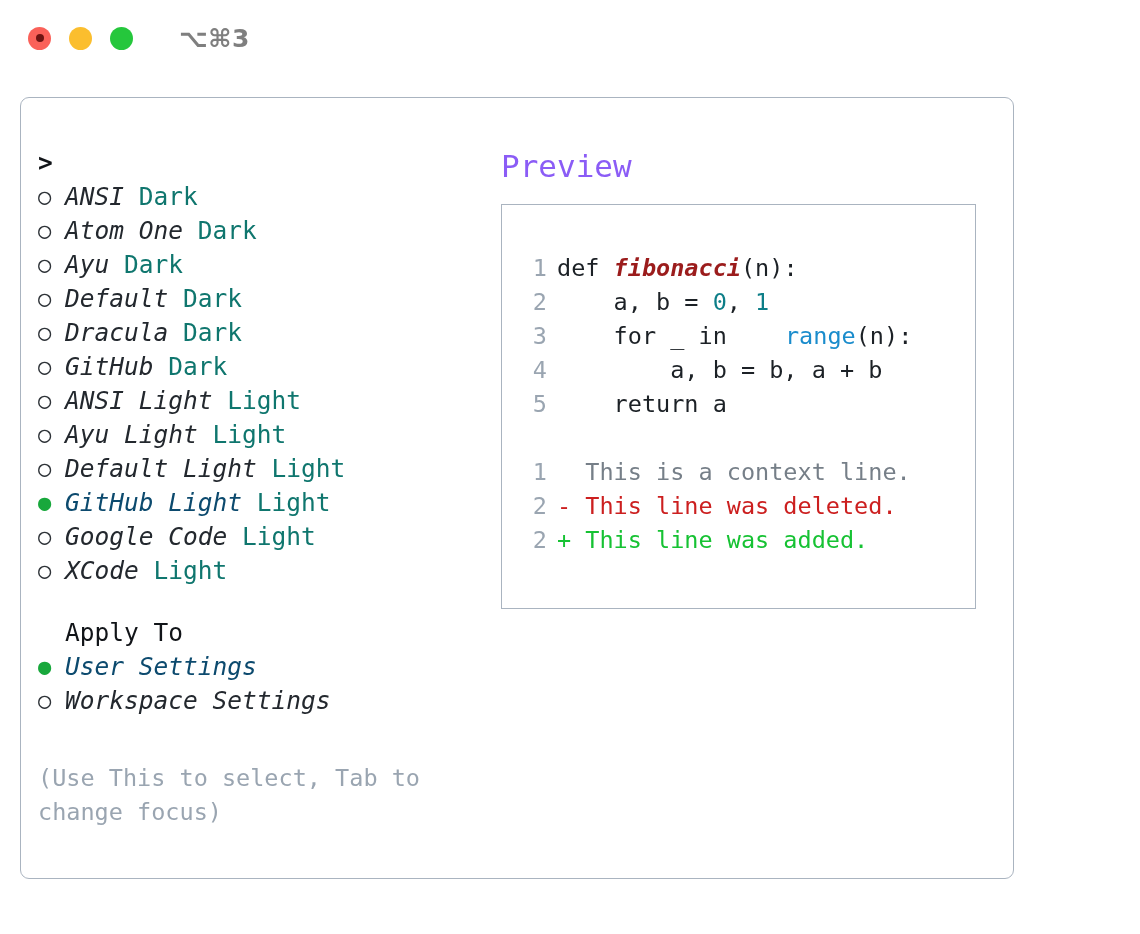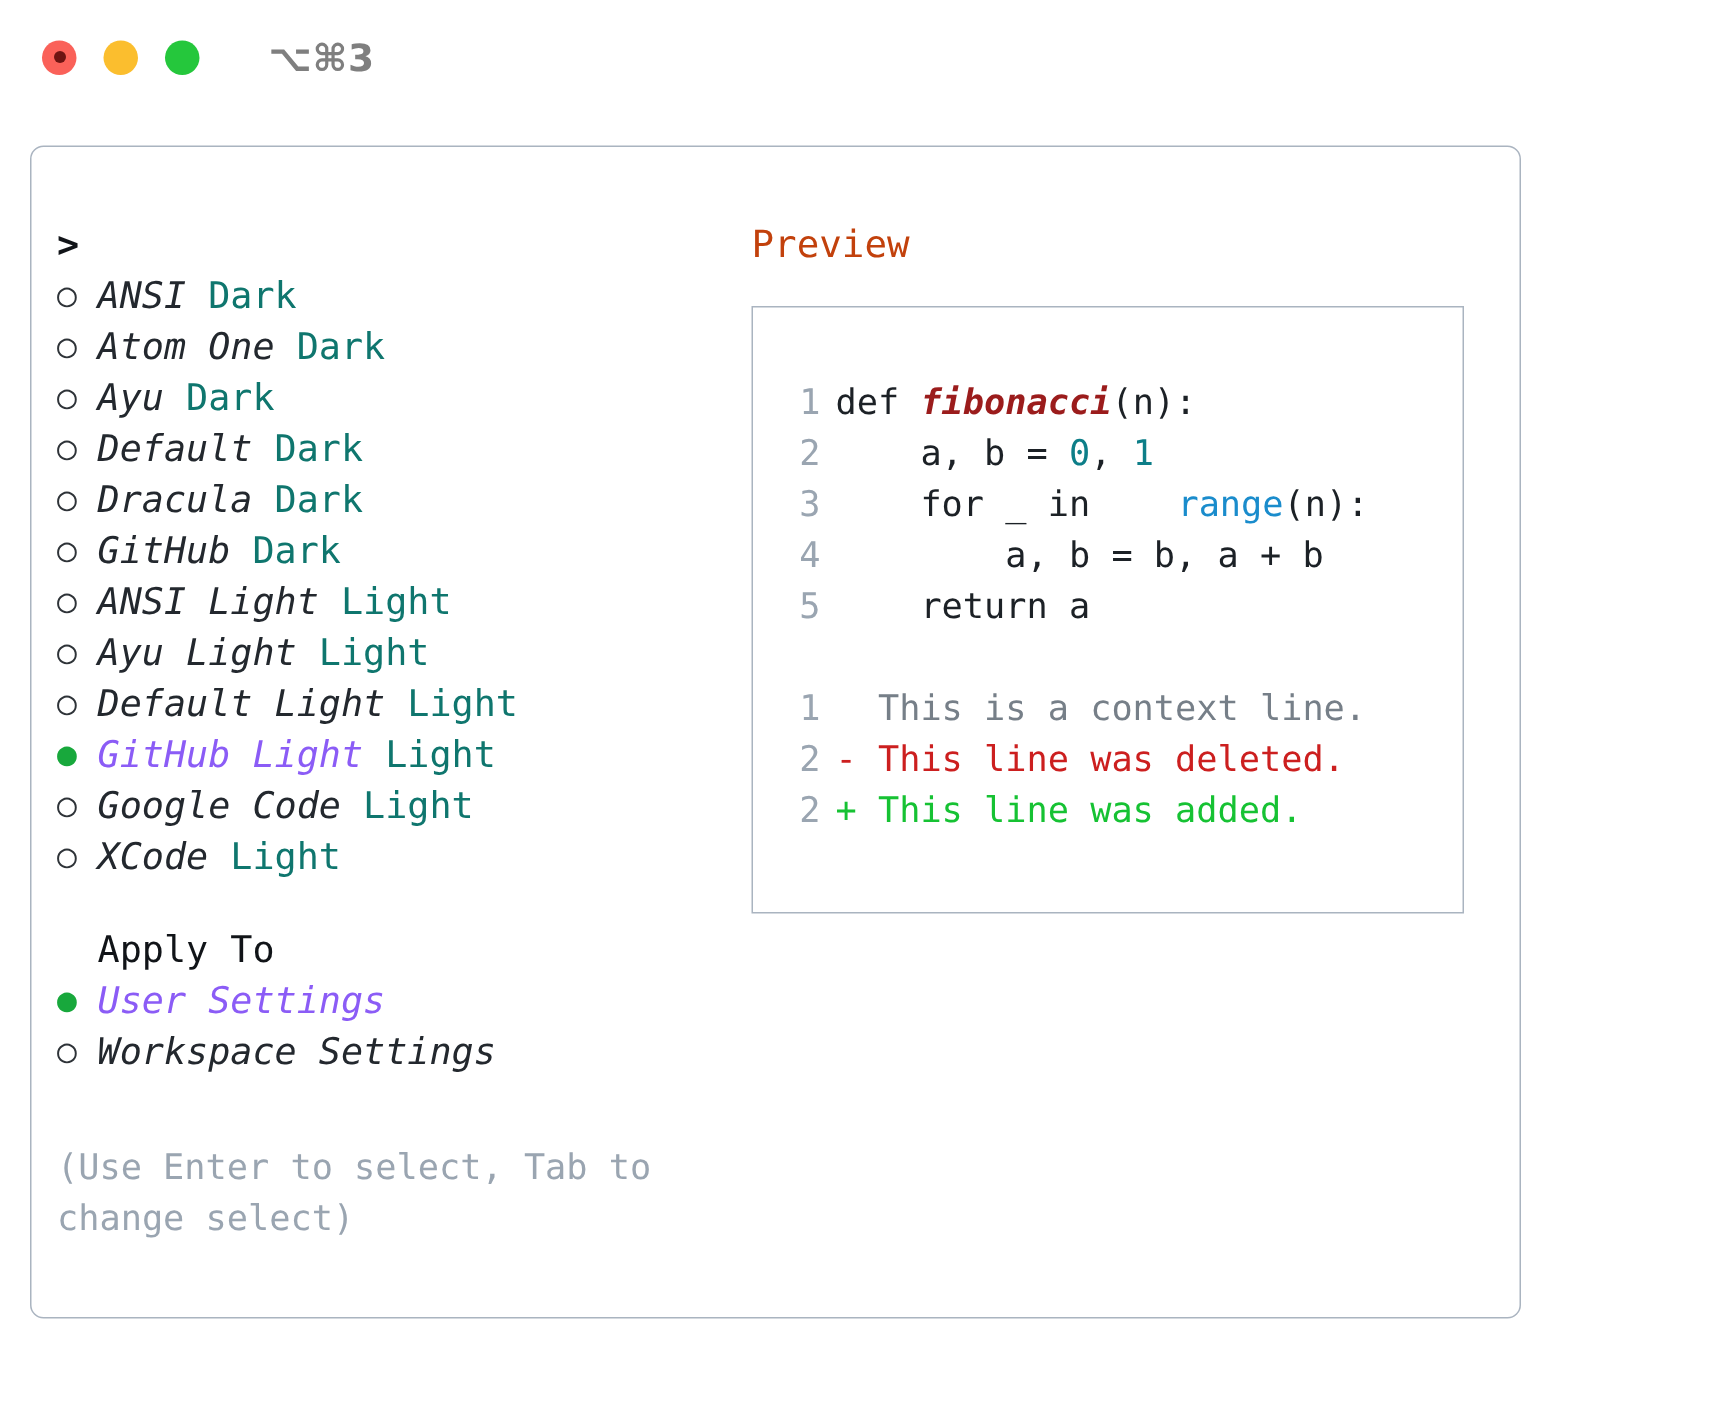--- a/index.html
+++ b/index.html
@@ -126,21 +126,21 @@
     width: 27px;
     font-size: 22px;
     line-height: 1;
     color: #2e3338;
     position: relative;
     top: -1px;
   }
   .bullet.on { color: #18a83c; }
 
   .item-name { color: #23282e; font-style: italic; }
-  .item-name.sel { color: #8b5cf6; }
+  .item-name.sel { color: #0c4a6e; }
   .item-cat  { color: #0f766e; }
   .gap-md { height: 28px; }
 
   #hint {
     position: absolute;
     left: 17px;
     top: 663px;
     width: 408px;
     font-size: 23.5px;
     line-height: 34px;
@@ -149,22 +149,22 @@
 
   
   #right-col {
     position: absolute;
     left: 480px;
     top: 50px;
     width: 490px;
   }
 
   #preview-title {
-    font-size: 25px;
-    color: #c2410c;
+    font-size: 31px;
+    color: #8b5cf6;
     height: 34px;
   }
 
   #preview-box {
     position: absolute;
     left: 480px;
     top: 106px;
     width: 475px;
     height: 405px;
     border: 1.6px solid #aab4c0;
@@ -245,21 +245,21 @@
         <div class="section-head">
           <span class="caret"> </span><span>Apply To</span>
         </div>
 
         <div id="apply-list">
             <div class="row"><span class="bullet on">●</span><span class="item-name sel">User Settings</span></div>
             <div class="row"><span class="bullet">○</span><span class="item-name">Workspace Settings</span></div>
           </div>
       </div>
 
-      <div id="hint">(Use Enter to select, Tab to change select)</div>
+      <div id="hint">(Use This to select, Tab to change focus)</div>
 
       <div id="right-col">
         <div id="preview-title">Preview</div>
       </div>
 
       <div id="preview-box">
         <div id="code"><div class="cline"><span class="lnum">1</span><span class="tok-plain">def </span><span class="tok-fn">fibonacci</span><span class="tok-plain">(n):</span></div><div class="cline"><span class="lnum">2</span><span class="tok-plain">    a, b = </span><span class="tok-num">0</span><span class="tok-plain">, </span><span class="tok-num">1</span></div><div class="cline"><span class="lnum">3</span><span class="tok-plain">    for _ in </span><span class="tok-call">range</span><span class="tok-plain">(n):</span></div><div class="cline"><span class="lnum">4</span><span class="tok-plain">        a, b = b, a + b</span></div><div class="cline"><span class="lnum">5</span><span class="tok-plain">    return a</span></div><div class="blank-line"></div><div class="cline"><span class="lnum">1</span><span class="tok-ctx">  </span><span class="tok-ctx">This is a context line.</span></div><div class="cline"><span class="lnum">2</span><span class="tok-del">- </span><span class="tok-del">This line was deleted.</span></div><div class="cline"><span class="lnum">2</span><span class="tok-add">+ </span><span class="tok-add">This line was added.</span></div></div>
       </div>
 
     </div>

